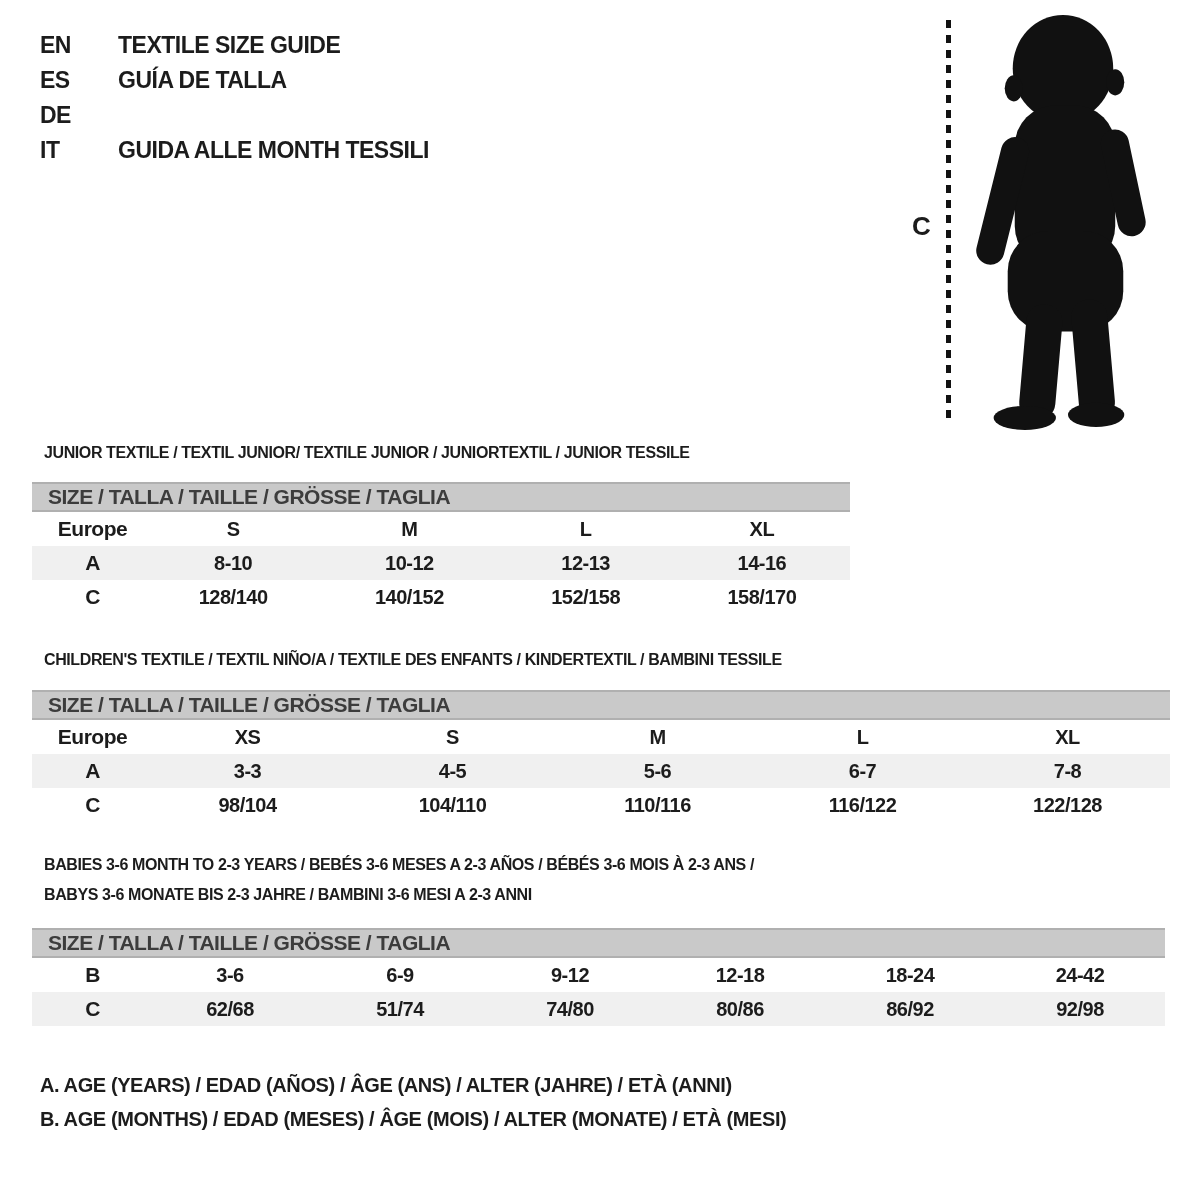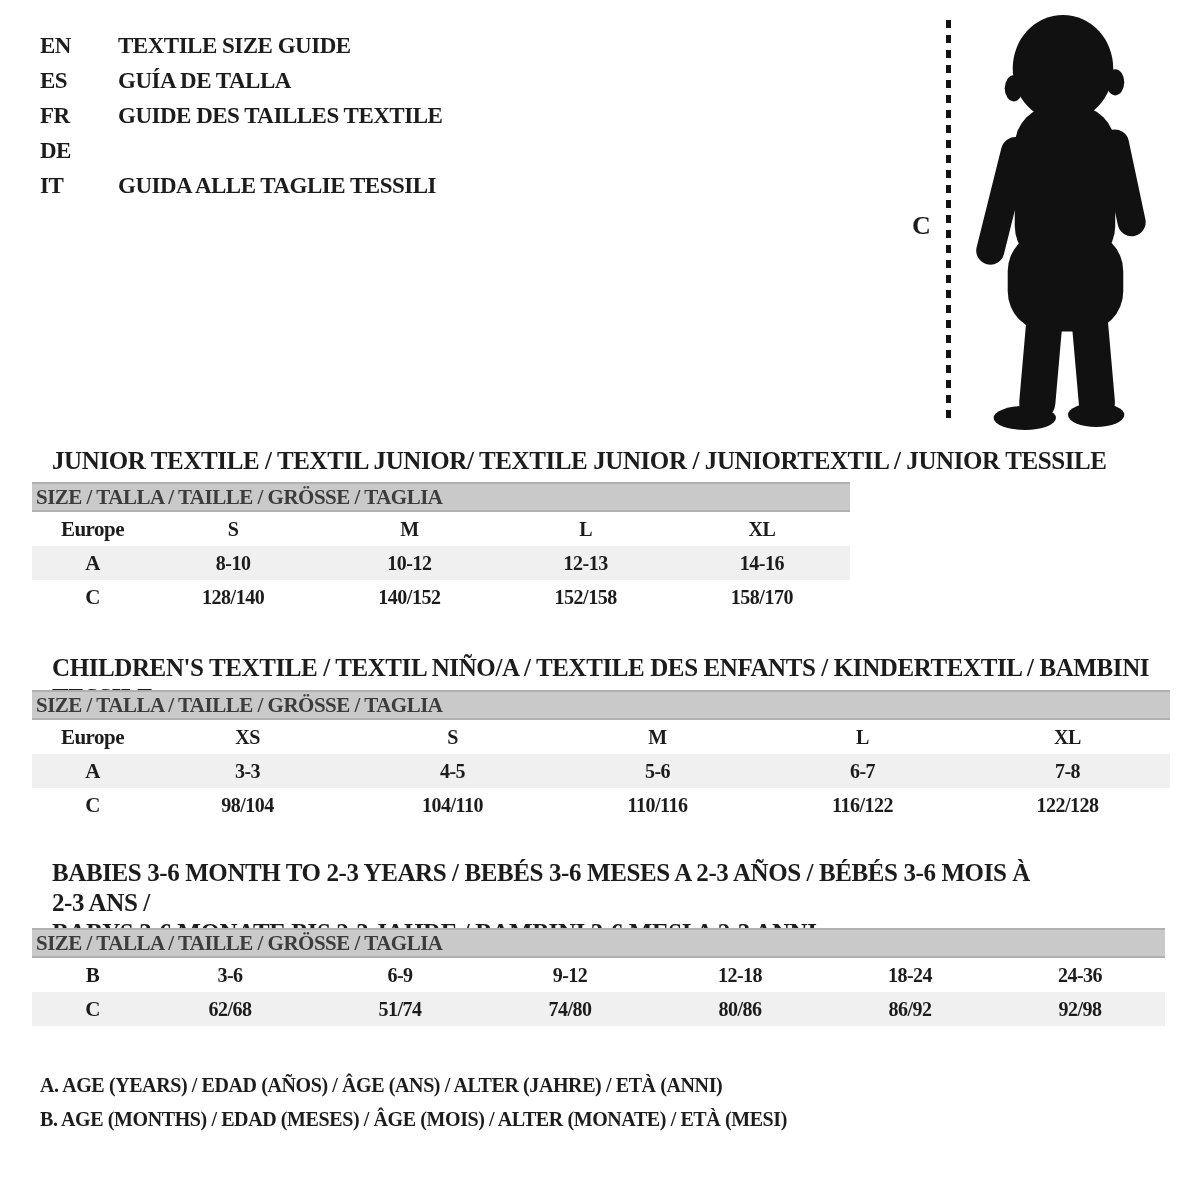--- a/index.html
+++ b/index.html
@@ -5,21 +5,21 @@
   html, body {
     margin: 0;
     padding: 0;
     background: #ffffff;
   }
   .page {
     position: relative;
     width: 1200px;
     height: 1144px;
     background: var(--page-bg, #ffffff);
-    font-family: Liberation Serif, serif;
+    font-family: Liberation Sans, sans-serif;
     font-weight: 700;
     color: var(--text-color, #1c1c1c);
     overflow: hidden;
   }
 
   
   .lang-block {
     position: absolute;
     left: 40px;
     top: 28px;
@@ -66,24 +66,24 @@
     top: 2px;
     width: 212px;
     height: 422px;
   }
   .baby-svg * { fill: var(--silhouette, #111111); }
 
   
   .section-title {
     position: absolute;
     left: 40px;
-    font-size: 25px;
+    font-size: 16px;
     letter-spacing: -0.4px;
     line-height: 30px;
-    margin: 12px;
+    margin: 4px;
     white-space: pre-line;
   }
   .title-junior   { top: 434px; }
   .title-children { top: 641px; }
   .title-babies   { top: 846px; max-width: 990px; }
 
   .table {
     position: absolute;
     left: 32px;
   }
@@ -93,21 +93,21 @@
 
   .size-header {
     height: 26px;
     line-height: 26px;
     background: var(--header-bar-bg, #c9c9c9);
     border-top: 2px solid var(--header-bar-border, #b0b0b0);
     border-bottom: 2px solid var(--header-bar-border, #b0b0b0);
     color: #3c3c3c;
     font-size: 21px;
     letter-spacing: -0.5px;
-    padding-left: 4px;
+    padding-left: 16px;
   }
   .trow {
     display: grid;
     height: 34px;
     align-items: center;
     font-size: 20px;
     letter-spacing: -0.5px;
   }
   .trow.shaded { background: var(--row-alt-bg, #f0f0f0); }
   .tlabel { padding-left: 8px; text-align: center; font-size: 21px; }
@@ -135,29 +135,25 @@
   <header class="lang-block">
     <div class="lang-row">
       <span class="lang-code">EN</span>
       <span class="lang-title">TEXTILE SIZE GUIDE</span>
     </div>
     <div class="lang-row">
       <span class="lang-code">ES</span>
       <span class="lang-title">GUÍA DE TALLA</span>
     </div>
     <div class="lang-row">
-      <span class="lang-code">FR</span>
-      <span class="lang-title">GUIDE DES TAILLES TEXTILE</span>
-    </div>
-    <div class="lang-row">
       <span class="lang-code">DE</span>
     </div>
     <div class="lang-row">
       <span class="lang-code">IT</span>
-      <span class="lang-title">GUIDA ALLE TAGLIE TESSILI</span>
+      <span class="lang-title">GUIDA ALLE MONTH TESSILI</span>
     </div>
   </header>
 
   <div class="figure">
     <span class="measure-label">C</span>
     <div class="dashed-line"></div>
     <svg class="baby-svg" viewBox="0 0 210 420" aria-hidden="true">
       <ellipse cx="100" cy="58" rx="50" ry="53"></ellipse>
       <ellipse cx="51" cy="78" rx="9" ry="13"></ellipse>
       <ellipse cx="152" cy="72" rx="9" ry="13"></ellipse>
@@ -231,21 +227,21 @@
 BABYS 3-6 MONATE BIS 2-3 JAHRE / BAMBINI 3-6 MESI A 2-3 ANNI</h2>
   <div class="table table-babies">
     <div class="size-header">SIZE / TALLA / TAILLE / GRÖSSE / TAGLIA</div>
   <div class="trow" style="grid-template-columns: 113px repeat(6, 1fr);">
         <span class="tlabel">B</span>
         <span class="tcell">3-6</span>
         <span class="tcell">6-9</span>
         <span class="tcell">9-12</span>
         <span class="tcell">12-18</span>
         <span class="tcell">18-24</span>
-        <span class="tcell">24-36</span>
+        <span class="tcell">24-42</span>
       </div>
       <div class="trow shaded" style="grid-template-columns: 113px repeat(6, 1fr);">
         <span class="tlabel">C</span>
         <span class="tcell">62/68</span>
         <span class="tcell">51/74</span>
         <span class="tcell">74/80</span>
         <span class="tcell">80/86</span>
         <span class="tcell">86/92</span>
         <span class="tcell">92/98</span>
       </div>

